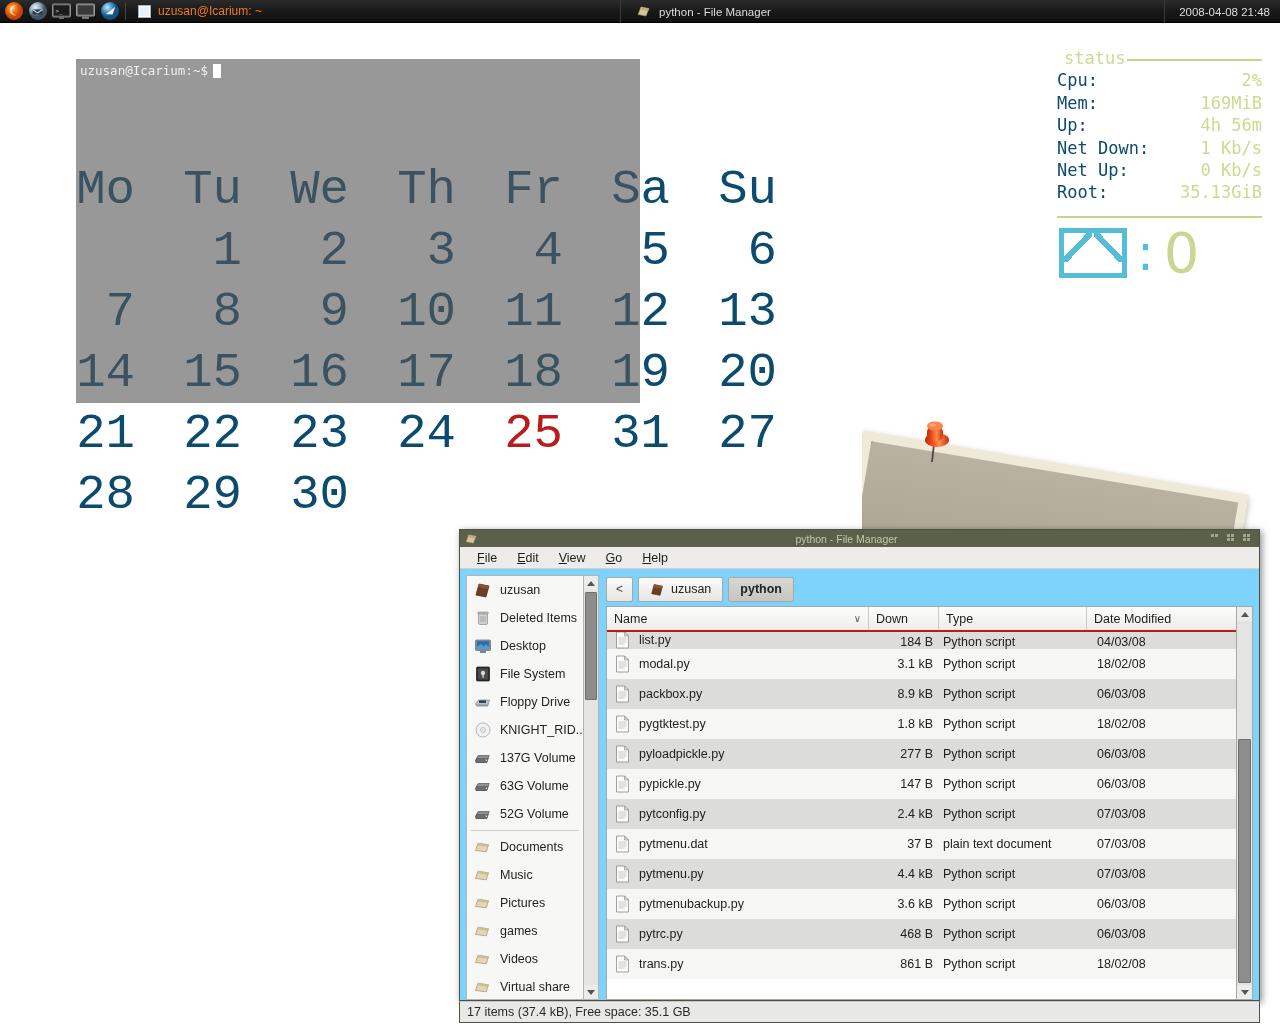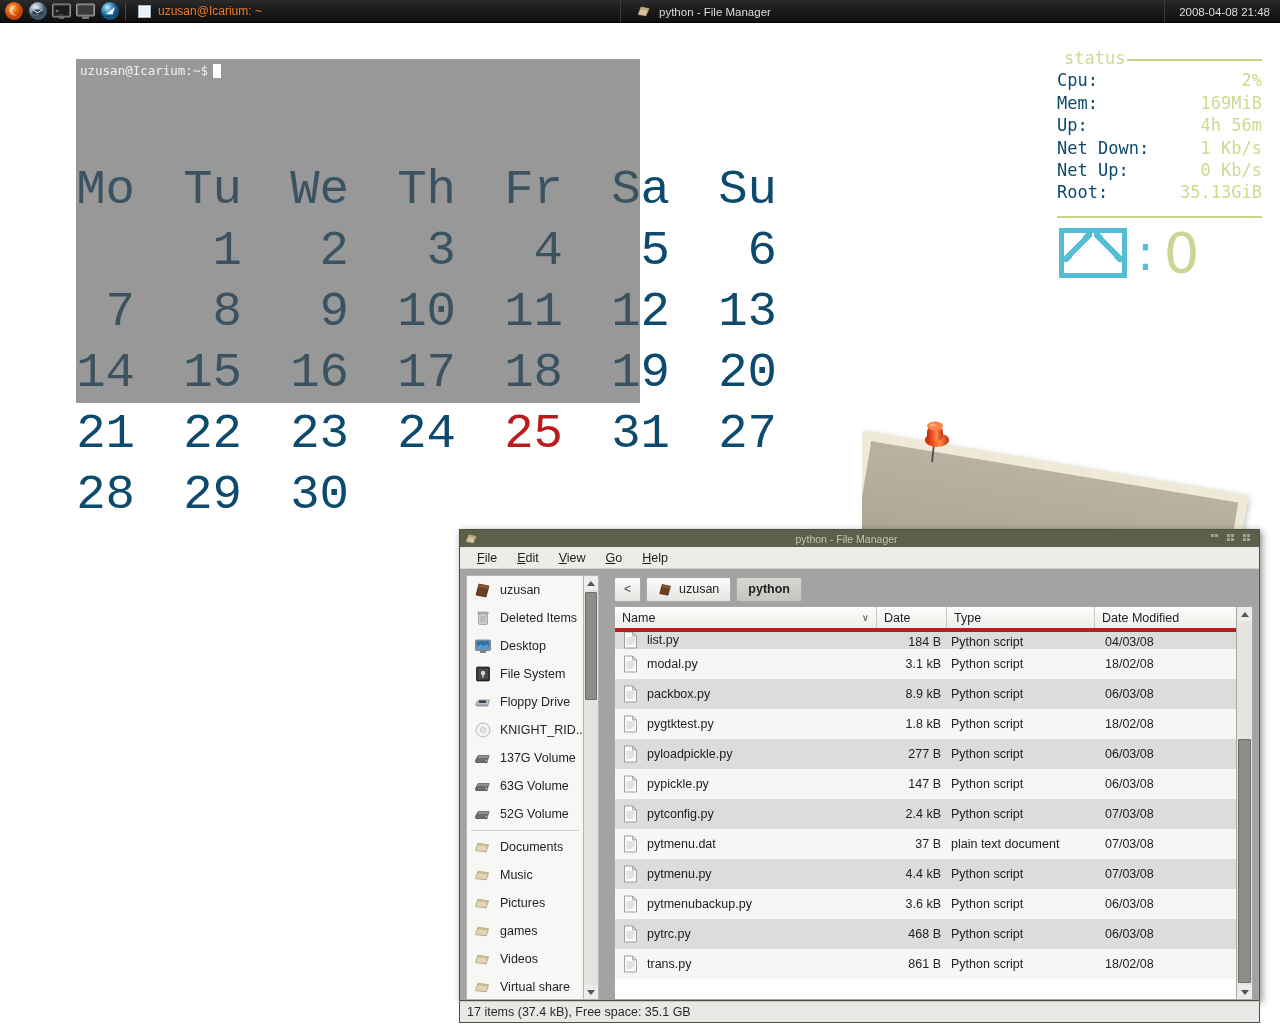--- a/index.html
+++ b/index.html
@@ -164,21 +164,21 @@
   .wbtn { width:9px; height:9px; opacity:.85; }
   .wbtn i { display:block; width:3px; height:3px; background:#aeb39a; float:left; margin:0 1px 1px 0; }
 
   #fm-menubar {
     height:22px; background:#edece9; border-bottom:1px solid #d2d1cd;
     display:flex; align-items:center; padding-left:8px; gap:2px; flex-shrink:0;
   }
   .menu-item { padding:2px 9px; font-size:12.5px; color:#1d1d1d; cursor:default; }
   .menu-item u { text-decoration:underline; }
 
-  #fm-body { flex:1; display:flex; min-height:0; background:#a3a3a3; padding:6px 6px 0 6px; gap:8px; }
+  #fm-body { flex:1; display:flex; min-height:0; background:#7dd3fc; padding:6px 6px 0 6px; gap:0px; }
 
   
   #fm-sidebar-wrap { width:133px; display:flex; flex-shrink:0; }
   #fm-sidebar {
     flex:1; background:#f7f7f6; border:1px solid #b6b5b1;
     overflow:hidden; position:relative;
   }
   .side-item { display:flex; align-items:center; gap:8px; height:28px; padding-left:7px; cursor:default; }
   .side-label { font-size:12.5px; color:#232323; white-space:nowrap; overflow:hidden; }
   .side-sep { height:1px; background:#cfcecb; margin:2px 4px; }
@@ -200,21 +200,21 @@
     height:25px; display:flex; align-items:center; gap:6px; padding:0 11px;
     background: linear-gradient(to bottom, #fbfbfa, #e6e5e2);
     border:1px solid #a9a8a4; border-radius:2px; font-size:12.5px; color:#222;
     cursor:default; white-space:nowrap;
   }
   .pbtn.back { padding:0 9px; color:#444; font-size:12px; }
   .pbtn.active { background: linear-gradient(to bottom, #d7d6d2, #c6c5c1); font-weight:bold; }
 
   #fm-listwrap { flex:1; display:flex; min-height:0; margin-top:3px; }
   #fm-list { flex:1; display:flex; flex-direction:column; border:1px solid #a9a8a4; background:#fff; min-width:0; overflow:hidden; }
-  #fm-hdr { display:flex; height:25px; flex-shrink:0; background:#f3f2f0; border-bottom:4px solid #b91c1c; }
+  #fm-hdr { display:flex; height:25px; flex-shrink:0; background:#f3f2f0; border-bottom:2px solid #b91c1c; }
   .hcell {
     display:flex; align-items:center; padding:0 7px; font-size:12.5px; color:#1d1d1d;
     background: linear-gradient(to bottom, #fdfdfc 0%, #eeedea 100%);
     border-right:1px solid #cbcac6; cursor:default; white-space:nowrap;
   }
   .hcell .caret { margin-left:auto; font-size:10px; color:#555; }
   .h-name { width:262px; }
   .h-size { width:70px; }
   .h-type { width:148px; }
   .h-date { flex:1; border-right:0; }
@@ -654,21 +654,21 @@
 
         <div id="fm-listwrap">
           <div id="fm-list">
 
             <div id="fm-hdr">
               <div class="hcell h-name">
                 <span>Name</span>
                 <span class="caret">∨</span>
               </div>
               <div class="hcell h-size">
-                <span>Date</span>
+                <span>Down</span>
               </div>
               <div class="hcell h-type">
                 <span>Type</span>
               </div>
               <div class="hcell h-date">
                 <span>Date Modified</span>
               </div>
             </div>
 
             <div id="fm-rows">

